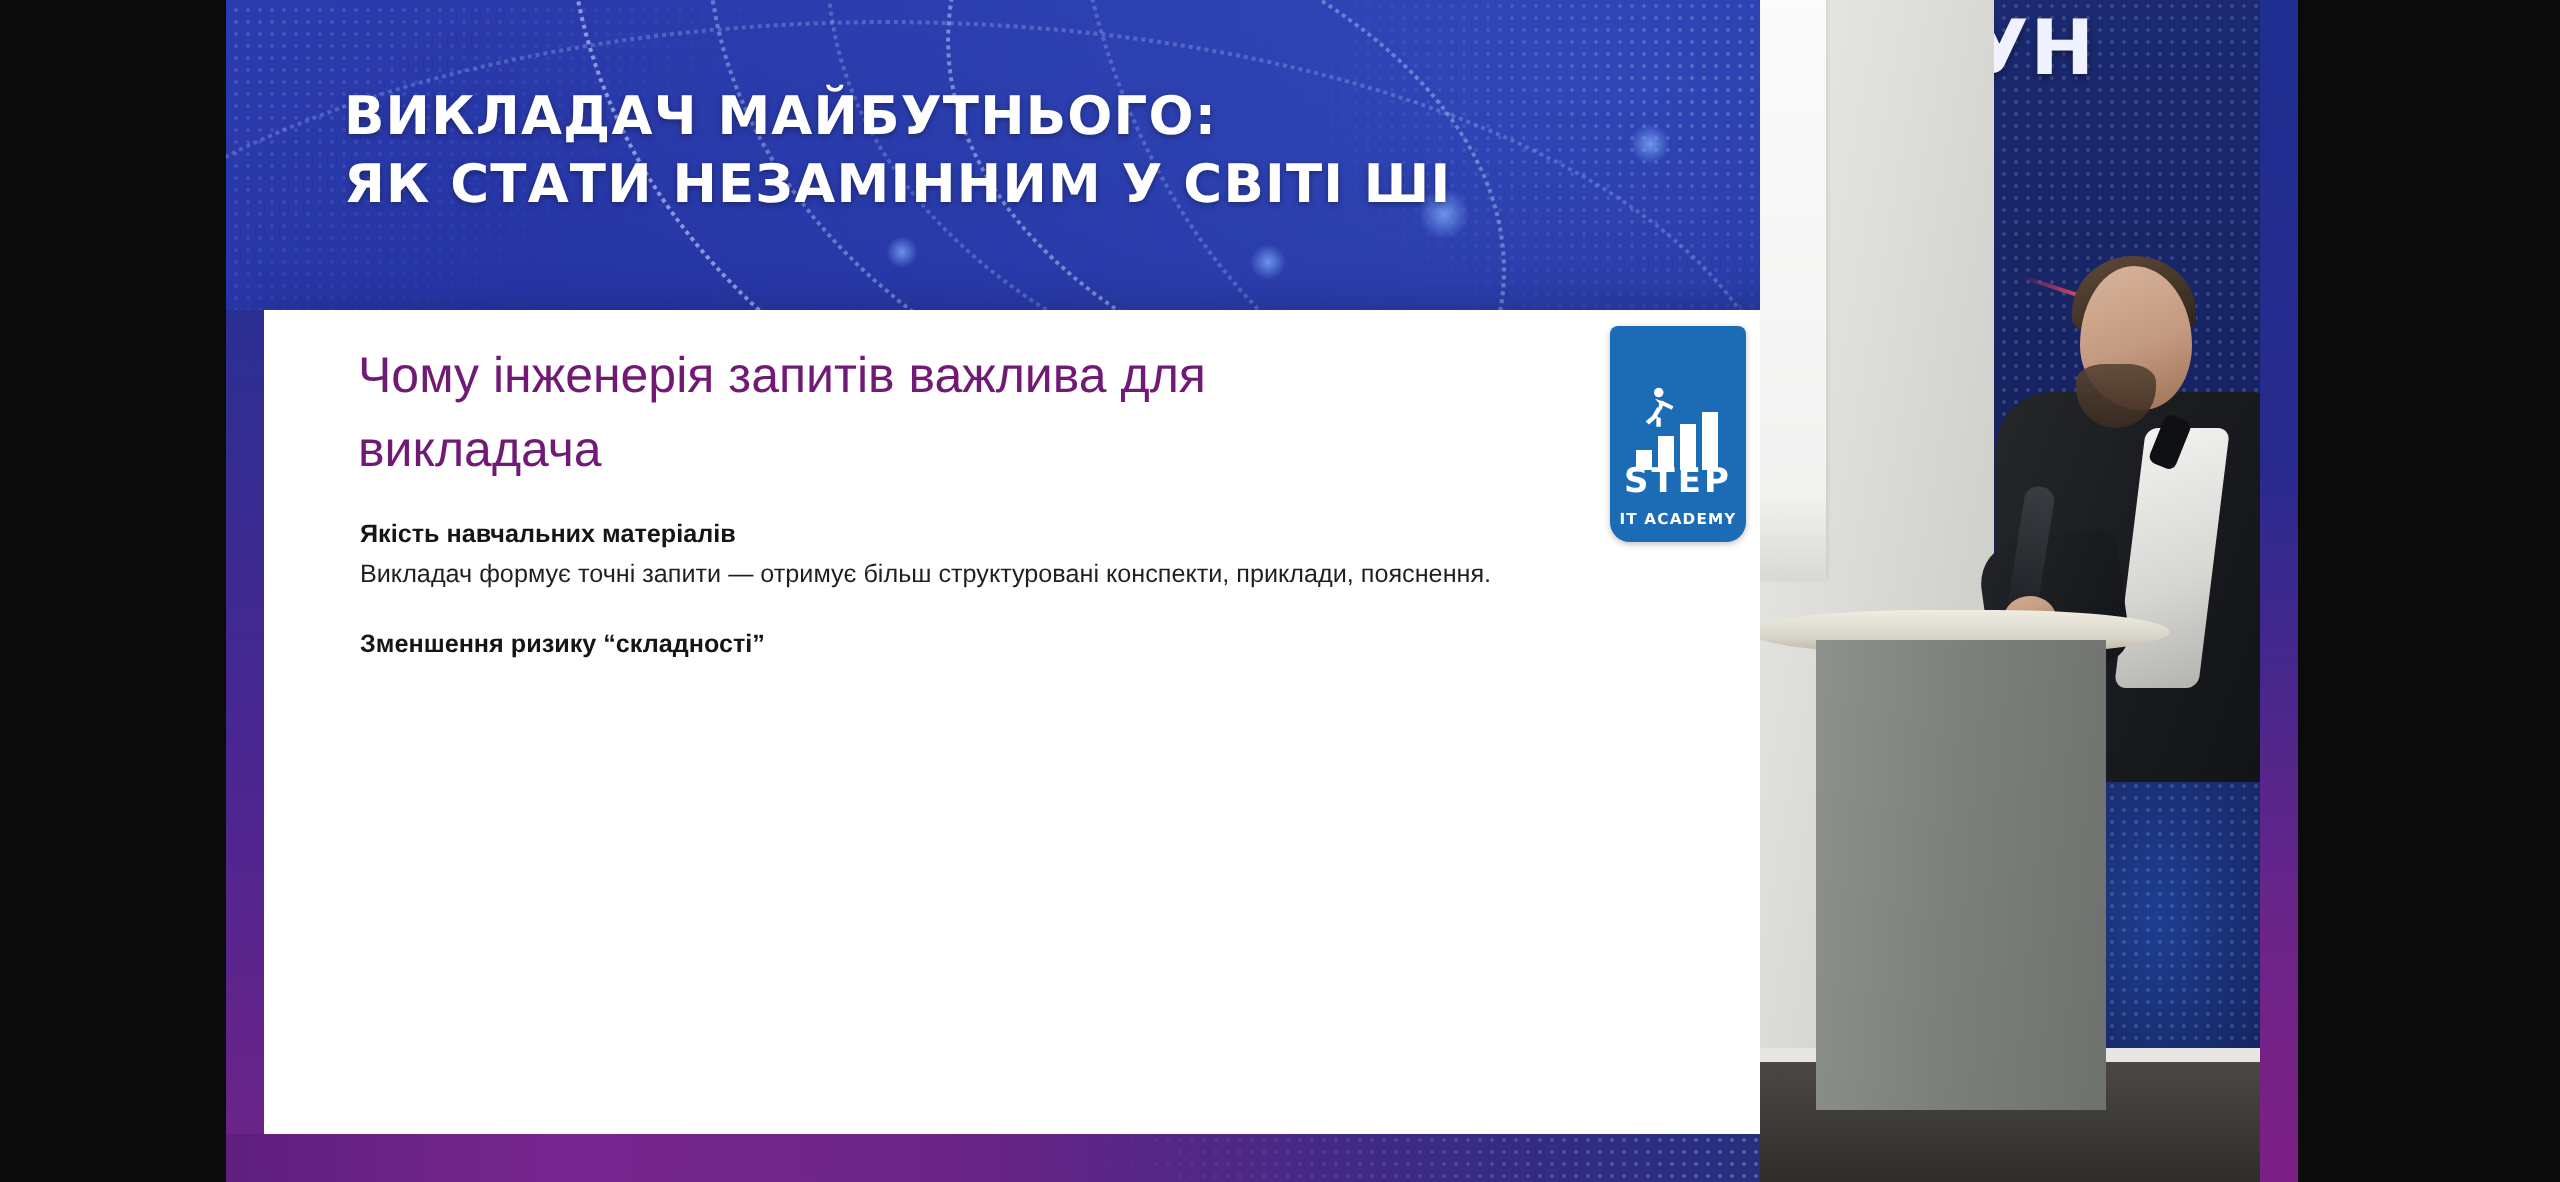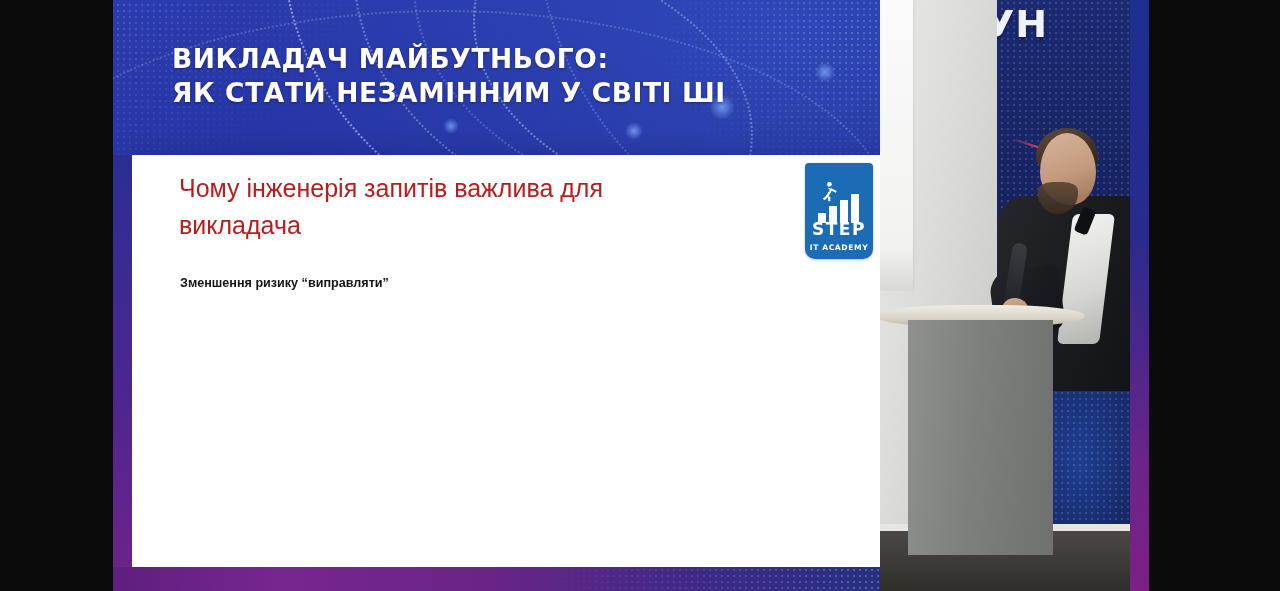--- a/index.html
+++ b/index.html
@@ -81,21 +81,21 @@
     width: 763px; height: 412px;
     background: #ffffff;
     box-shadow: 0 4px 22px rgba(0,0,0,0.28);
     overflow: hidden;
   }
 
   #card-title {
     position: absolute;
     left: 47px; top: 15px;
     width: 540px;
-    color: #b91c1c;
+    color: #701a75;
     font-size: 25px;
     line-height: 37px;
     font-weight: 400;
     font-family: "Liberation Sans", sans-serif;
   }
 
   #card-body {
     position: absolute;
     left: 48px; top: 103px;
     width: 575px;
@@ -117,21 +117,21 @@
     font-weight: 400;
     color: #1f1f1f;
     line-height: 19px;
     font-family: "Liberation Sans", sans-serif;
   }
 
   
   #step-logo {
     position: absolute;
     right: 22px; top: 8px;
-    width: 68px; height: 96px;
+    width: 68px; height: 108px;
     background: #1b6cb5;
     border-radius: 4px 4px 10px 10px;
     box-shadow: 0 1px 3px rgba(0,0,0,0.25);
     overflow: hidden;
   }
   .logo-bars { position: absolute; left: 13px; bottom: 36px; height: 30px; width: 44px; }
   .logo-bars i {
     position: absolute; bottom: 0; width: 8px; background: #ffffff; display: block;
   }
   .logo-bars i:nth-child(1) { left: 0px;  height: 10px; }
@@ -316,23 +316,27 @@
 
     <div id="slide-headline">ВИКЛАДАЧ МАЙБУТНЬОГО:
 ЯК СТАТИ  НЕЗАМІННИМ У СВІТІ ШІ</div>
 
     <div id="slide-card">
 
       <div id="card-title">Чому інженерія запитів важлива для викладача</div>
 
       <div id="card-body">
         <div class="block">
+          <div class="block-head">Якість навчальних матеріалів</div>
+          <div class="block-text">Викладач формує точні запити — отримує більш структуровані конспекти, приклади, пояснення.</div>
         </div>
         <div class="block">
-          <div class="block-head">Зменшення ризику “виправляти”</div>
+        </div>
+        <div class="block">
+          <div class="block-head">Зменшення ризику “складності”</div>
         </div>
       </div>
 
       <div id="step-logo">
         <svg class="logo-fig" viewBox="0 0 24 24">
           <g fill="#ffffff">
             <circle cx="13.5" cy="3.6" r="2.6"></circle>
             <path d="M11.5 7.0 L16.4 8.6 L15.2 12.8 L13.2 12.2 L13.8 9.6 Z"></path>
             <path d="M15.4 8.0 L21.5 11.0 L20.6 12.9 L14.8 10.2 Z"></path>
             <path d="M12.6 11.6 L15.0 12.4 L12.0 17.6 L9.8 16.6 Z"></path>

